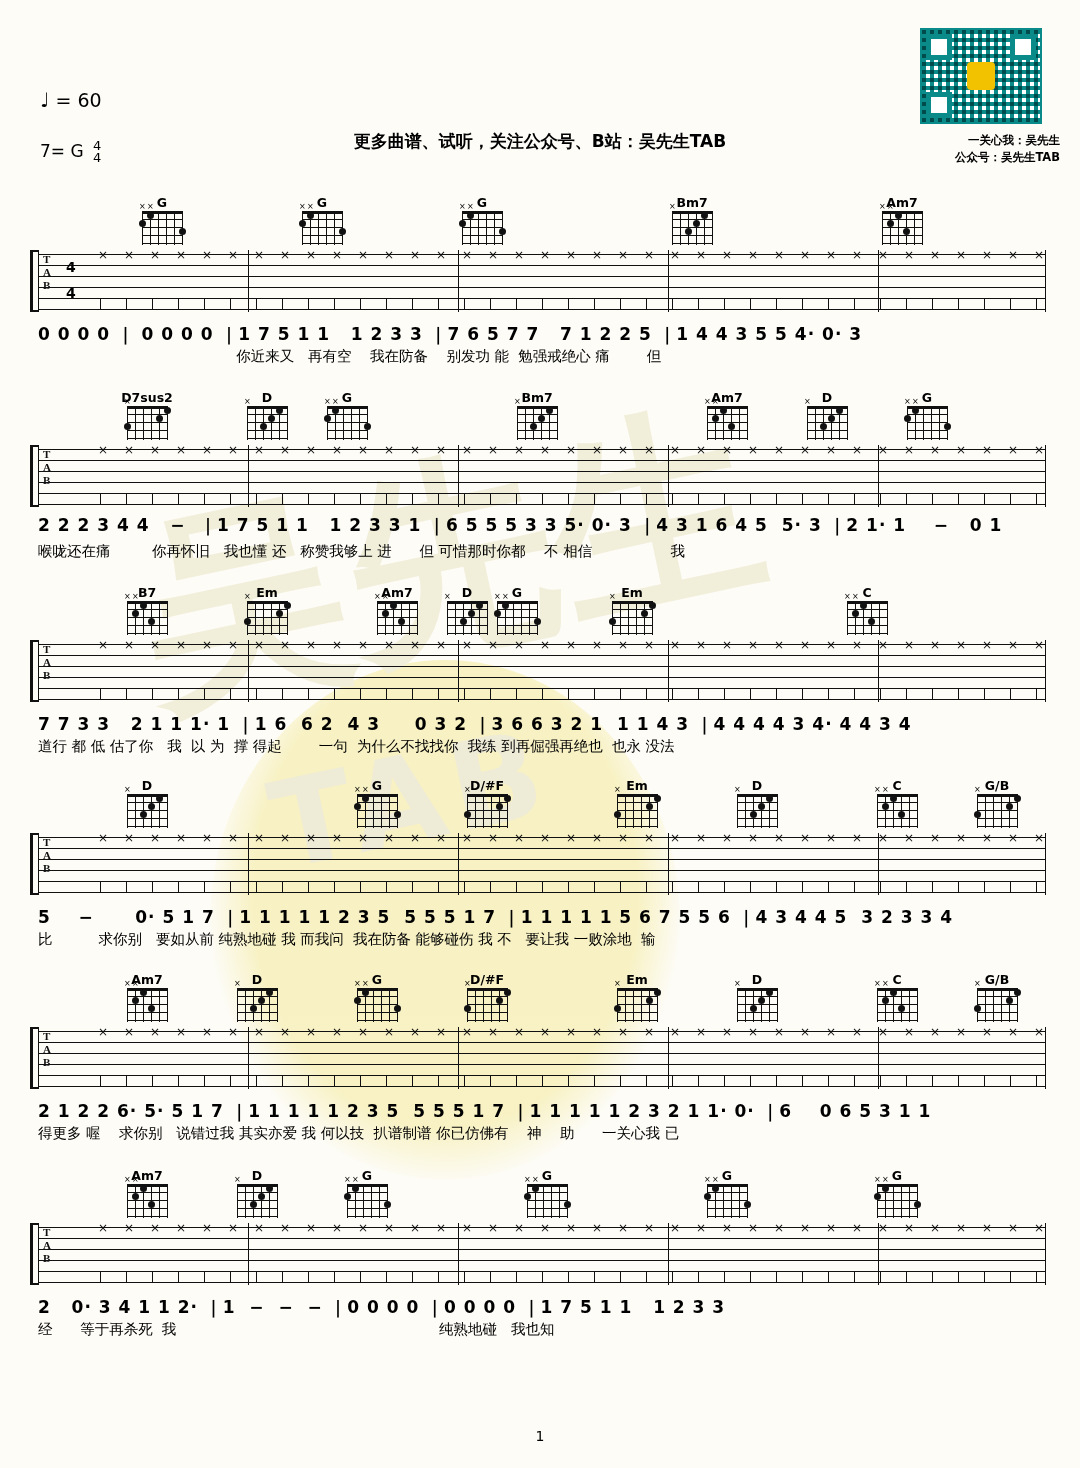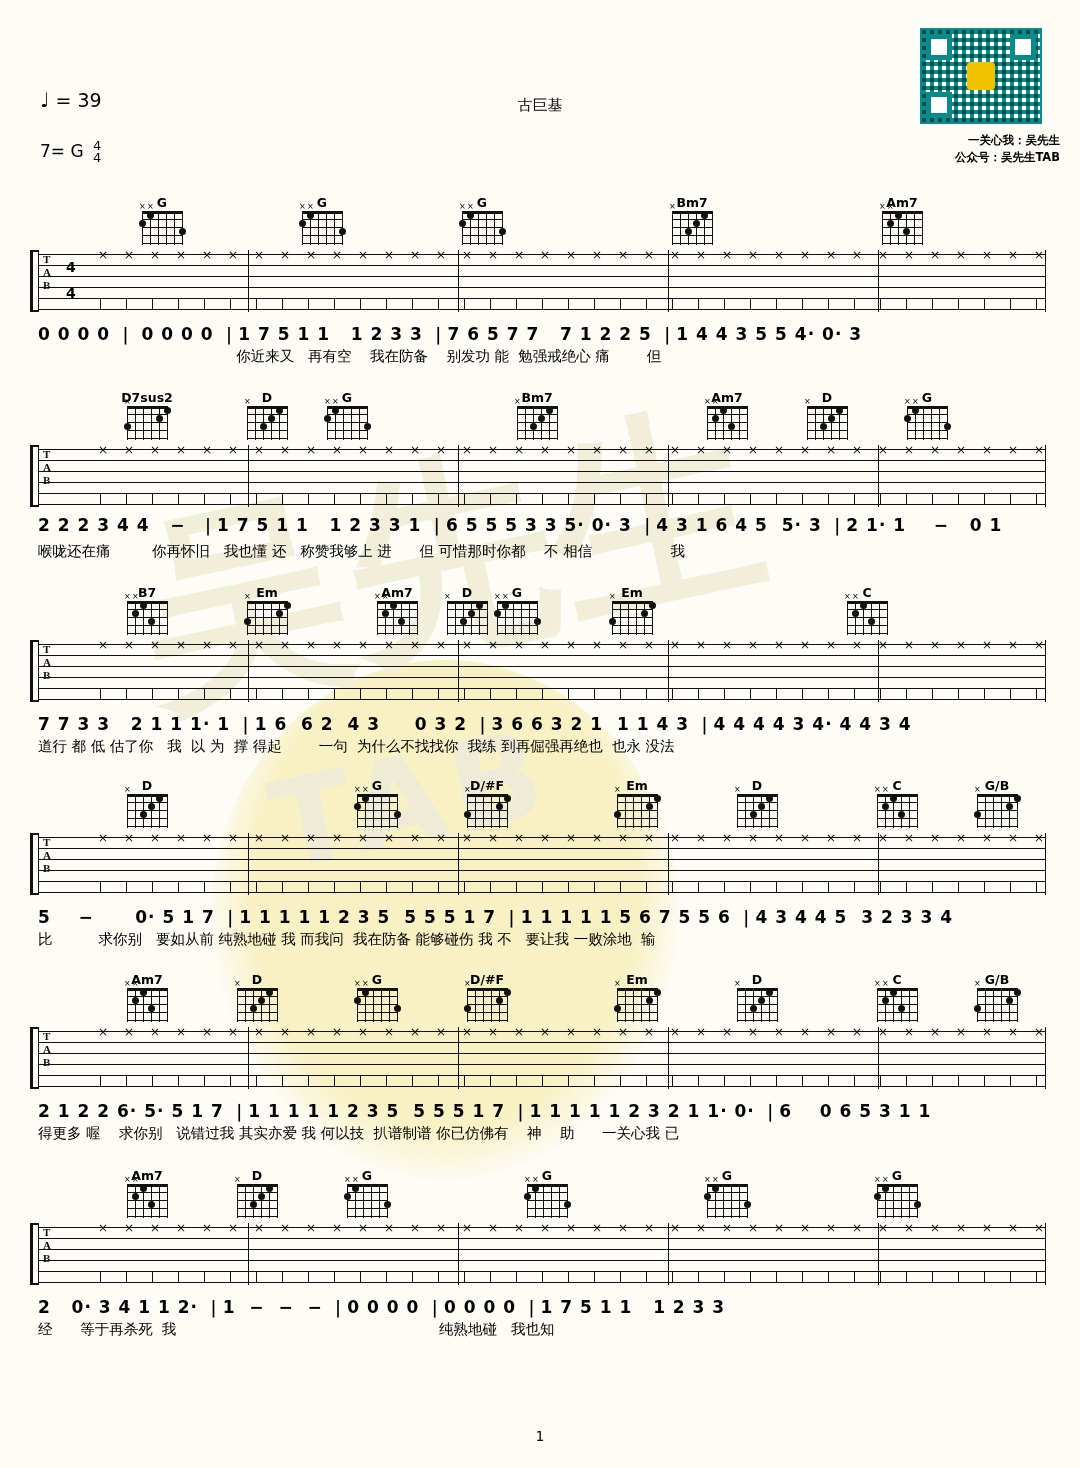--- a/index.html
+++ b/index.html
@@ -162,25 +162,25 @@
 <body>
 
 <div class="sheet">
 
   <div class="watermark">
     <div class="blob"></div>
     <div class="wtext">吴先生</div>
     <div class="wtext2">TAB</div>
   </div>
 
-  <div class="artist">古巨基</div>
+  <div class="promo">更多曲谱、试听，关注公众号、B站：吴先生TAB</div>
 
   <div class="tempo">
     <span class="note">♩</span>
-    <span>= 39</span>
+    <span>= 60</span>
   </div>
 
   <div class="keysig">
     <span>7= G</span>
     <span class="frac">
       <span style="display:block">4</span>
       <span style="display:block">4</span>
     </span>
   </div>
 

